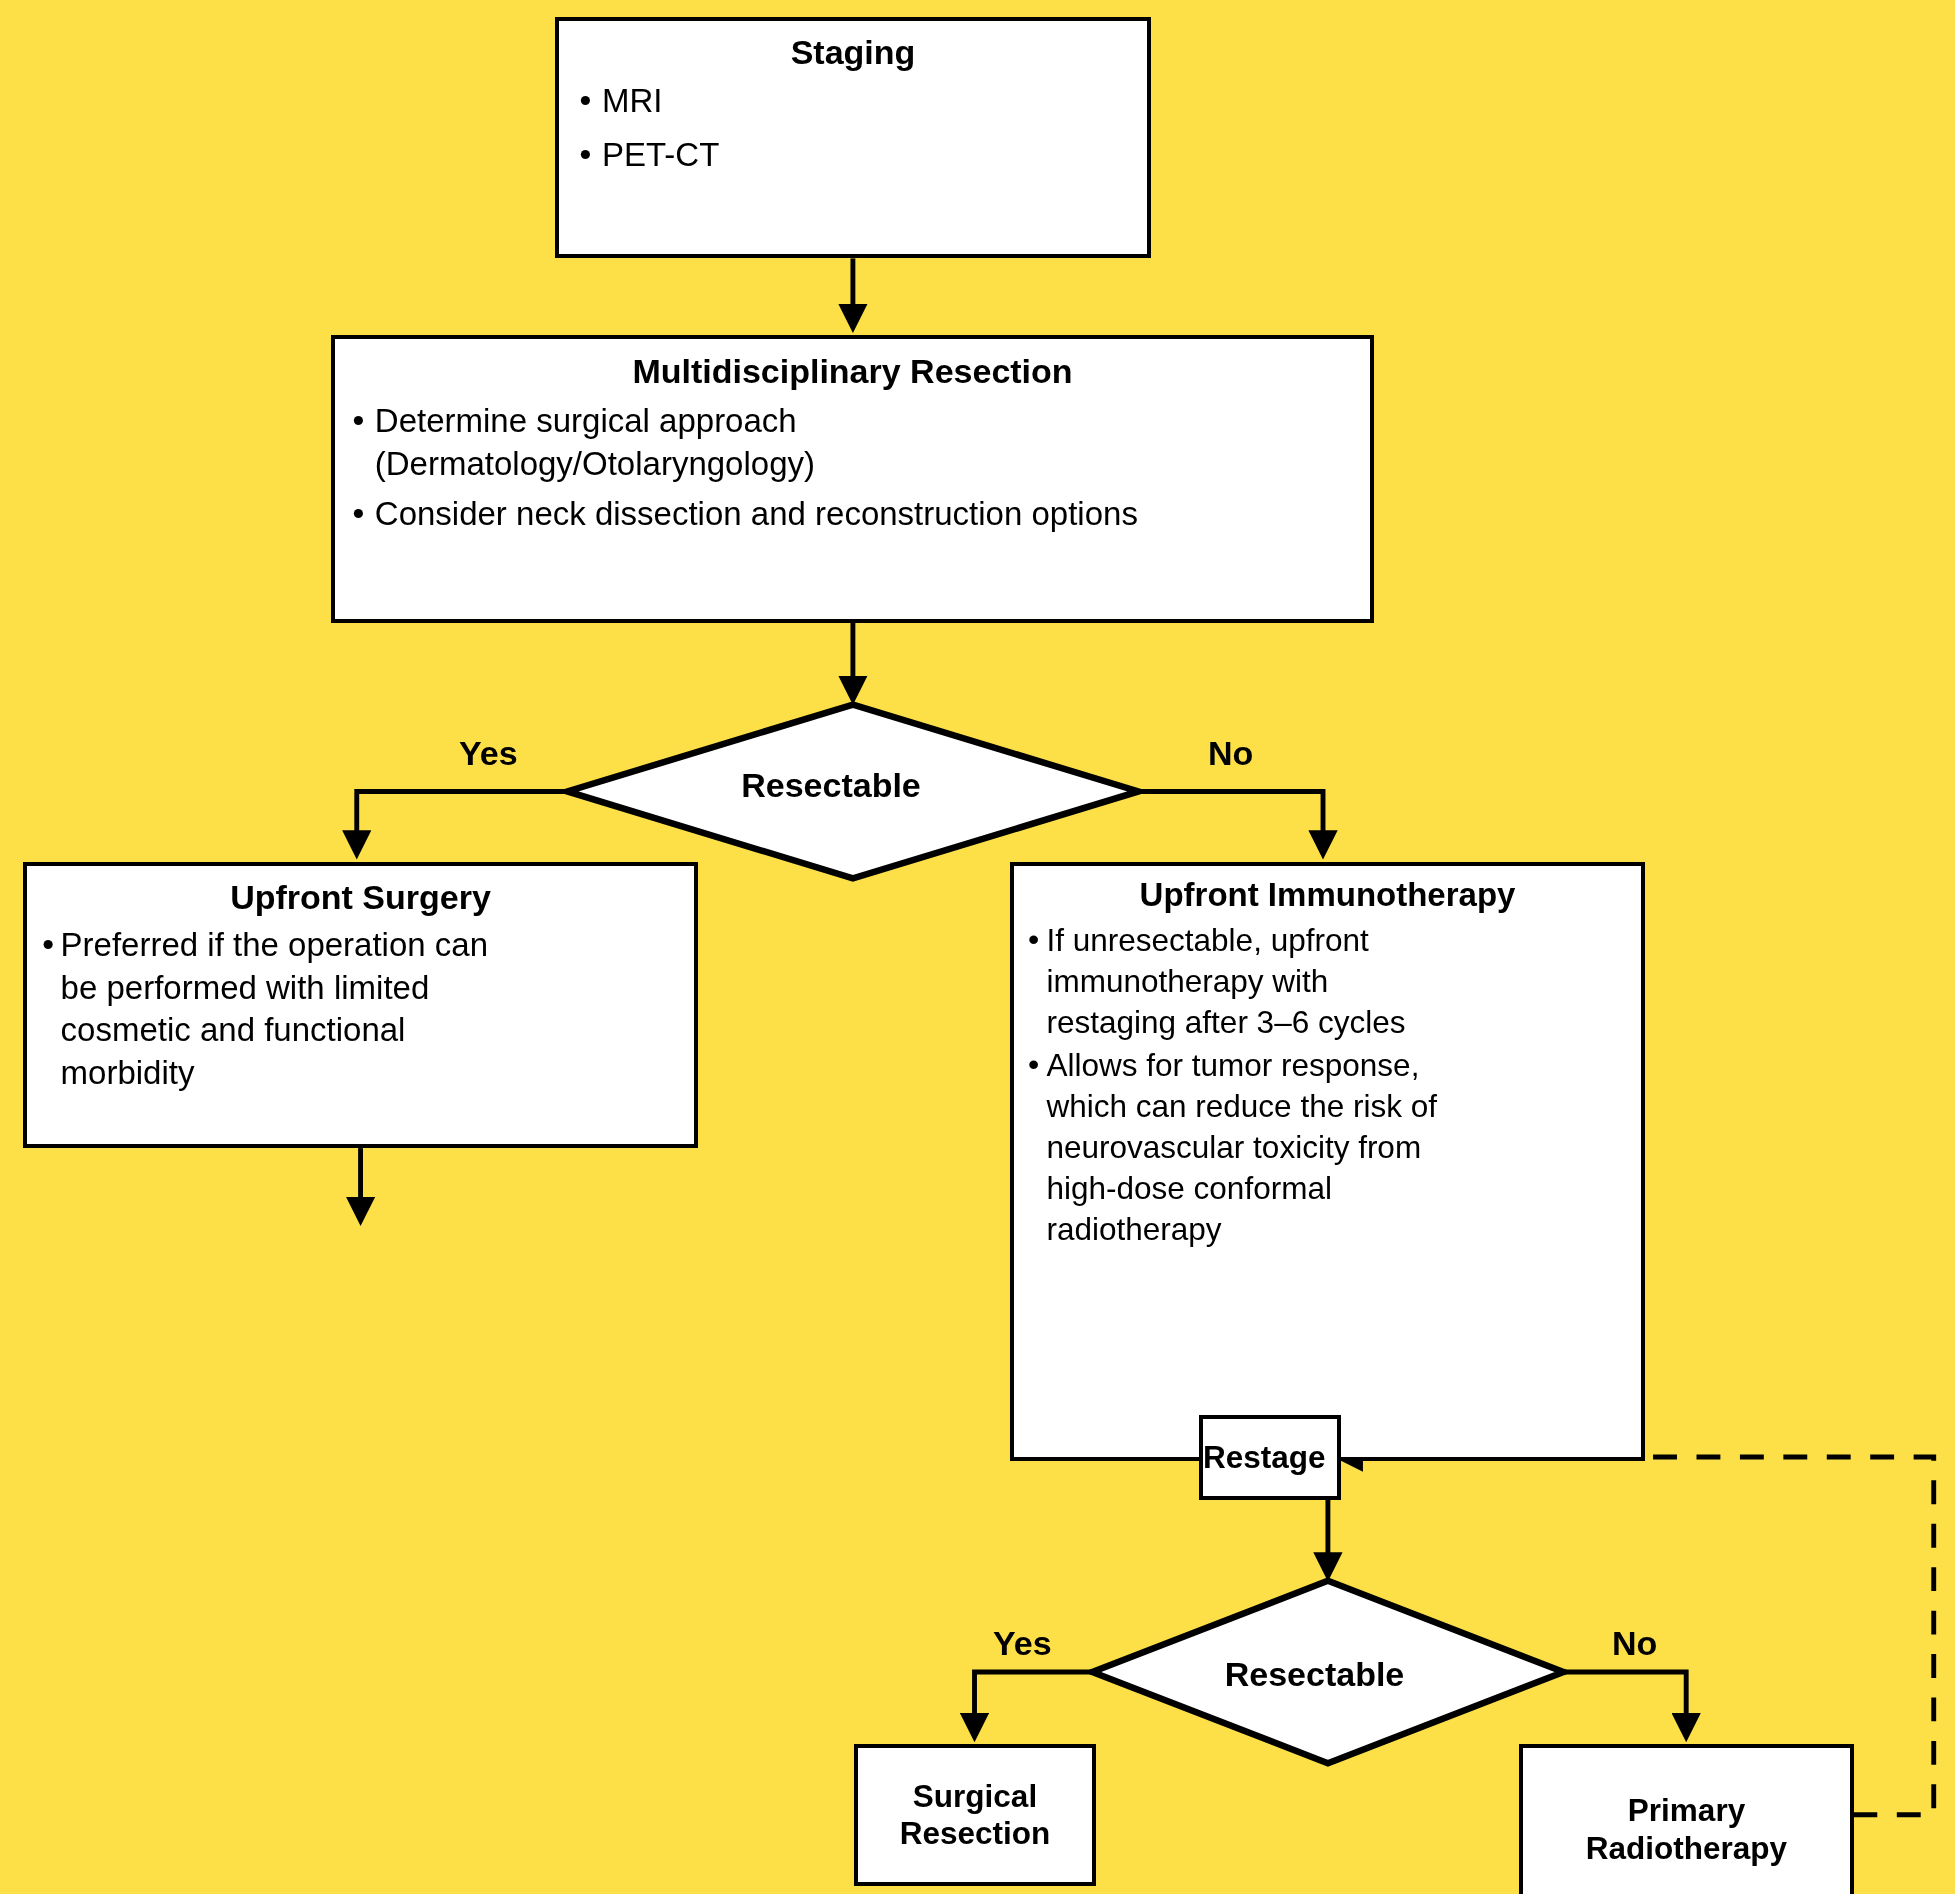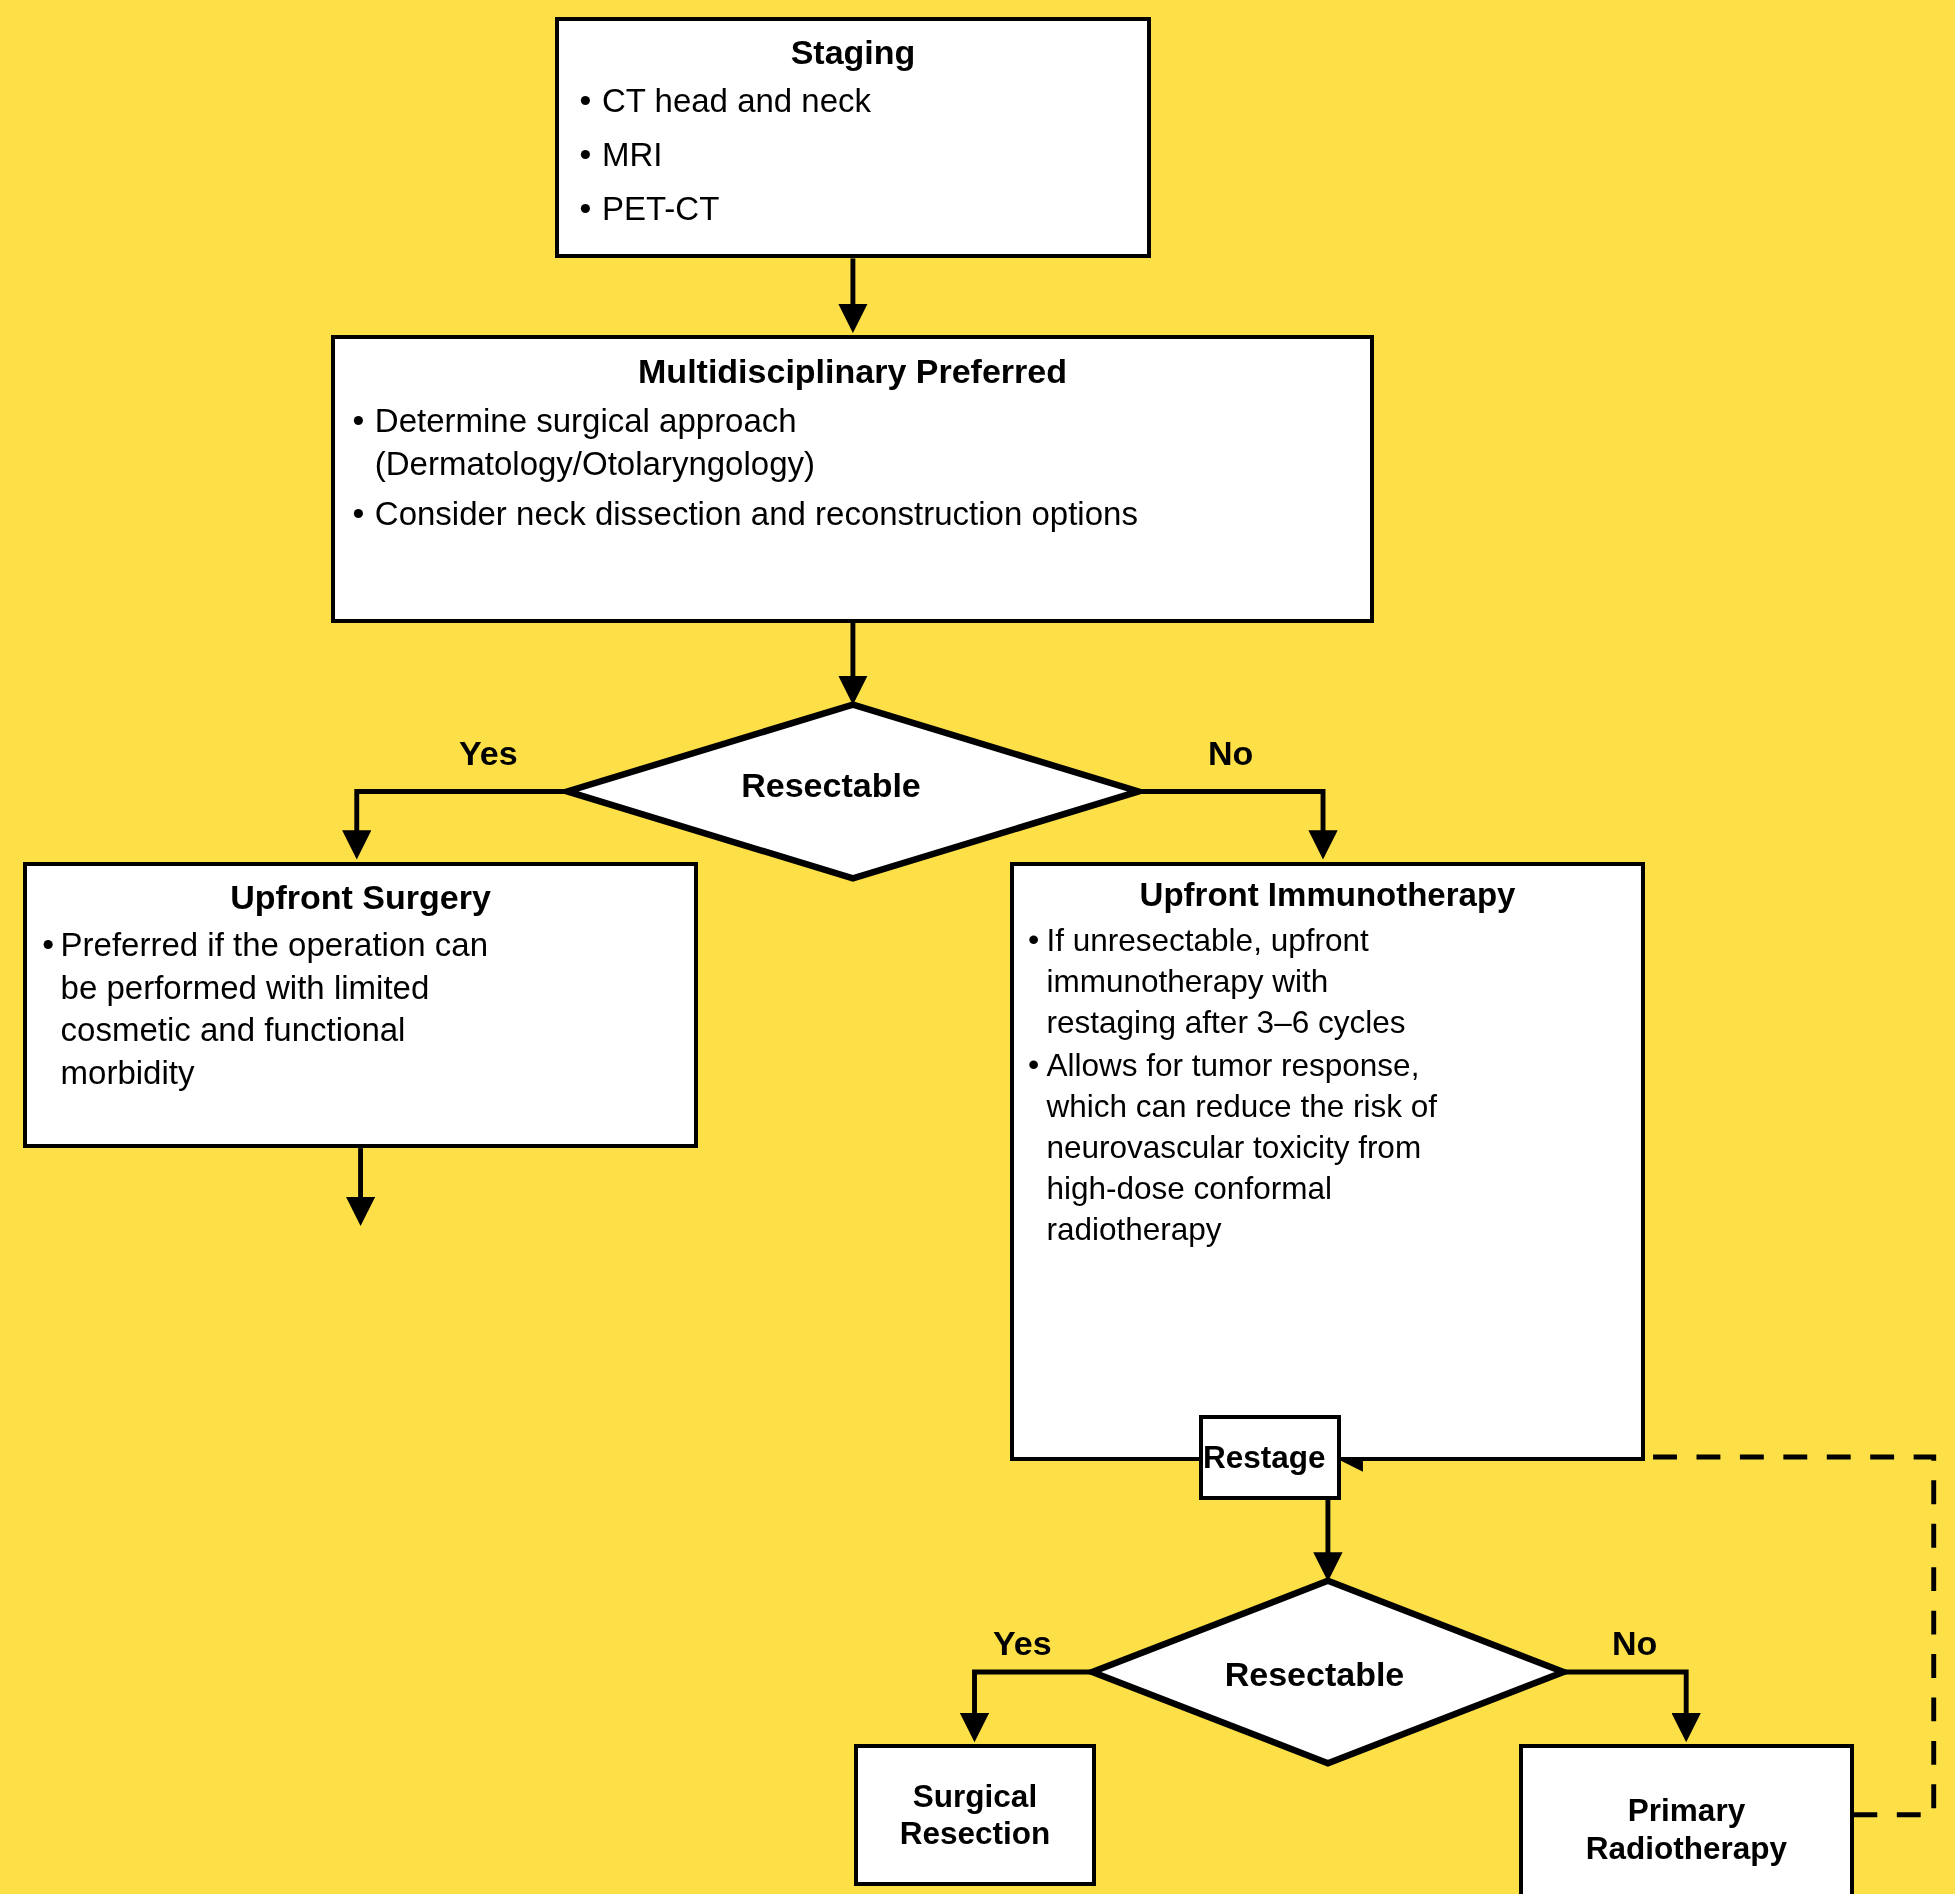--- a/index.html
+++ b/index.html
@@ -166,28 +166,27 @@
     <polyline points="2012,3080 1795,3080 1795,3196" fill="none" stroke="#000000" stroke-width="9" marker-end="url(#arrow)"></polyline>
 
     <polyline points="2880,3080 3106,3080 3106,3196" fill="none" stroke="#000000" stroke-width="9" marker-end="url(#arrow)"></polyline>
 
     <polyline points="3414,3343 3562,3343 3562,2684 2470,2684" fill="none" stroke="#000000" stroke-width="9" stroke-dasharray="44 36" marker-end="url(#arrow-dash)"></polyline>
   </svg>
 
   <div class="node-box" id="box-staging">
     <div class="node-title">Staging</div>
     <ul class="bullets">
-      <li>CT head and neck</li>
       <li>MRI</li>
       <li>PET-CT</li>
     </ul>
   </div>
 
   <div class="node-box" id="box-mde">
-    <div class="node-title">Multidisciplinary Preferred</div>
+    <div class="node-title">Multidisciplinary Resection</div>
     <ul class="bullets">
       <li>Determine surgical approach
 (Dermatology/Otolaryngology)</li>
       <li>Consider neck dissection and reconstruction options</li>
     </ul>
   </div>
 
   <div class="node-box" id="box-surgery">
     <div class="node-title">Upfront Surgery</div>
     <ul class="bullets">

